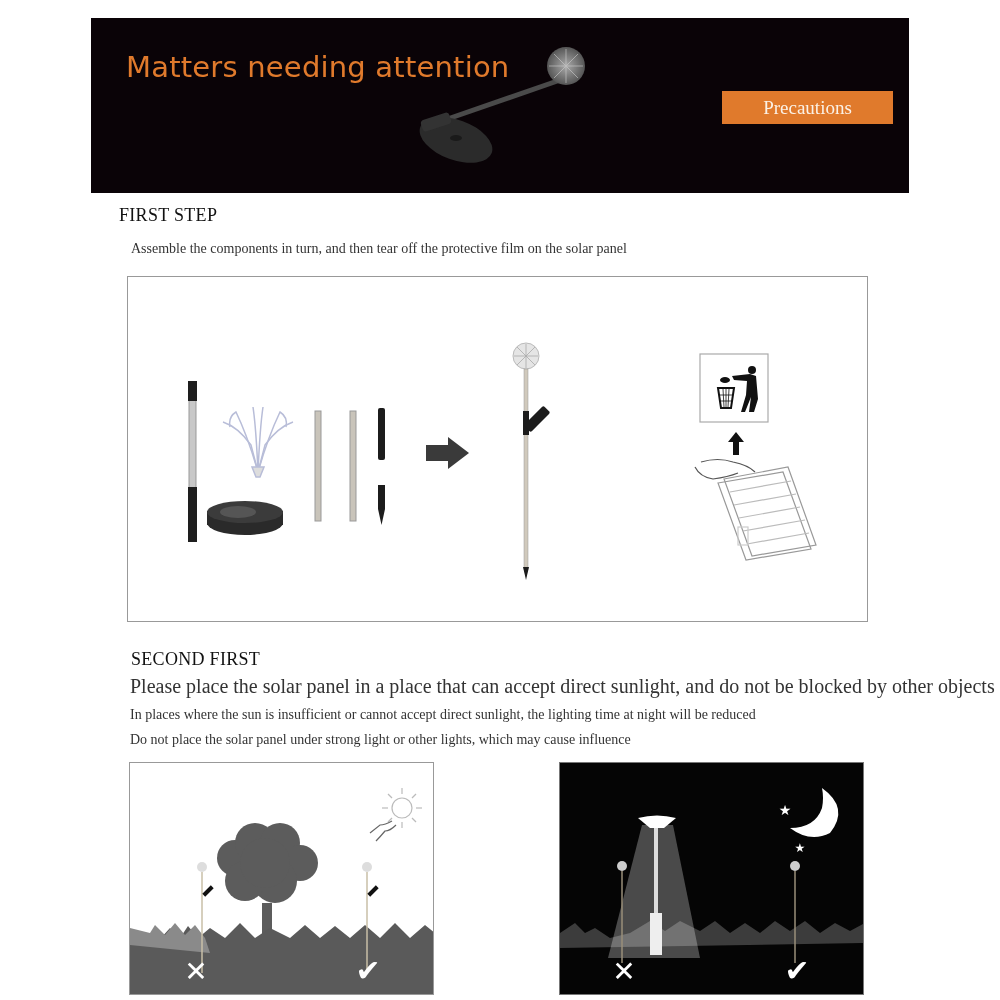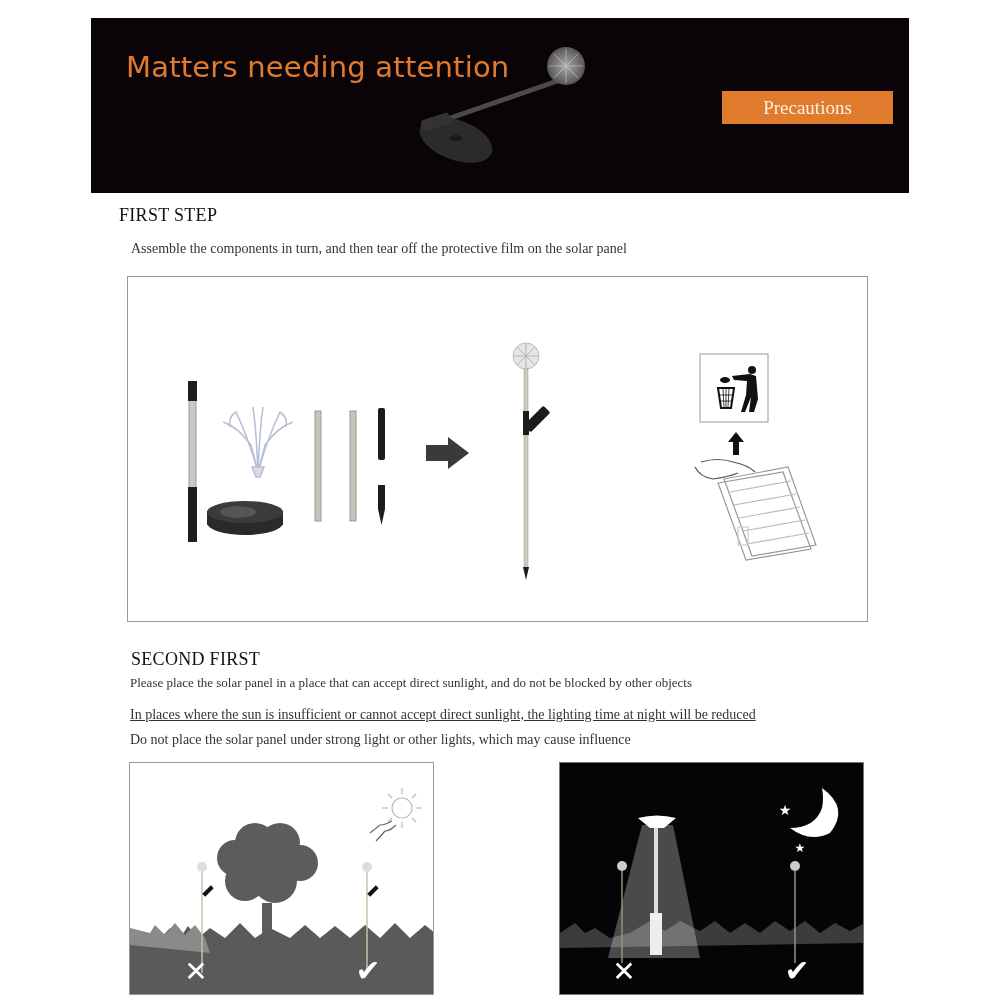--- a/index.html
+++ b/index.html
@@ -120,22 +120,22 @@
           <line x1="611" y1="241" x2="672" y2="230"></line>
           <line x1="615" y1="254" x2="677" y2="243"></line>
           <line x1="619" y1="267" x2="681" y2="256"></line>
         </g>
       <rect x="610" y="250" width="10" height="18" stroke="#ccc"></rect>
     </g>
   </svg>
 </div>
 
 <div class="step-title" style="left:131px; top:649px;">SECOND FIRST</div>
-<div class="step-text" style="left:130px; top:675px; font-size:13px;">Please place the solar panel in a place that can accept direct sunlight, and do not be blocked by other objects</div>
-<div class="step-text" style="left:130px; top:707px;text-decoration:underline;">In places where the sun is insufficient or cannot accept direct sunlight, the lighting time at night will be reduced</div>
+<div class="step-text" style="left:130px; top:675px; font-size:20px;">Please place the solar panel in a place that can accept direct sunlight, and do not be blocked by other objects</div>
+<div class="step-text" style="left:130px; top:707px;">In places where the sun is insufficient or cannot accept direct sunlight, the lighting time at night will be reduced</div>
 <div class="step-text" style="left:130px; top:732px;">Do not place the solar panel under strong light or other lights, which may cause influence</div>
 
 <div class="panel" style="left:129px; top:762px; width:305px; height:233px; overflow:hidden;">
   <svg width="305" height="233" viewBox="0 0 305 233">
     <rect width="305" height="233" fill="#fff"></rect>
     <g stroke="#bbb" stroke-width="1.2" fill="none">
       <circle cx="272" cy="45" r="10"></circle>
       <line x1="272" y1="25" x2="272" y2="31"></line>
         <line x1="272" y1="59" x2="272" y2="65"></line>
       <line x1="252" y1="45" x2="258" y2="45"></line>

